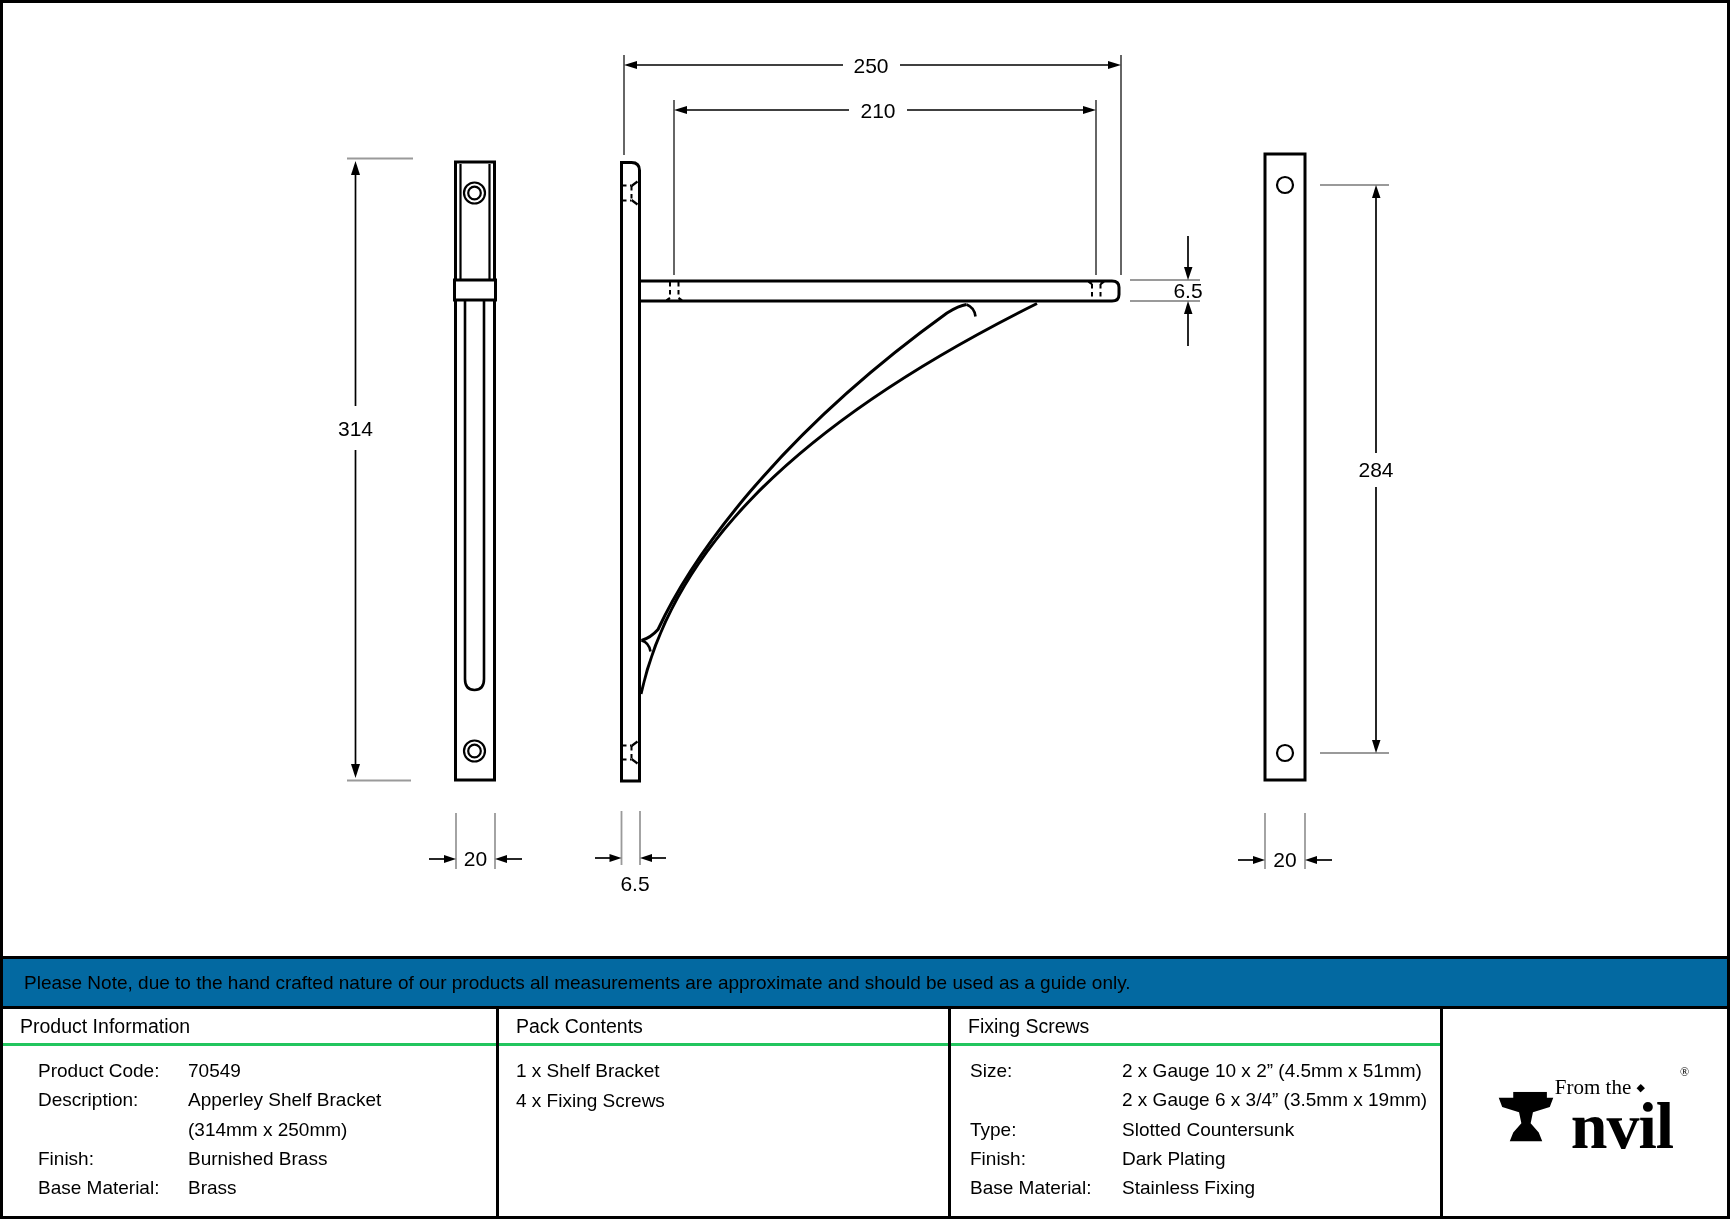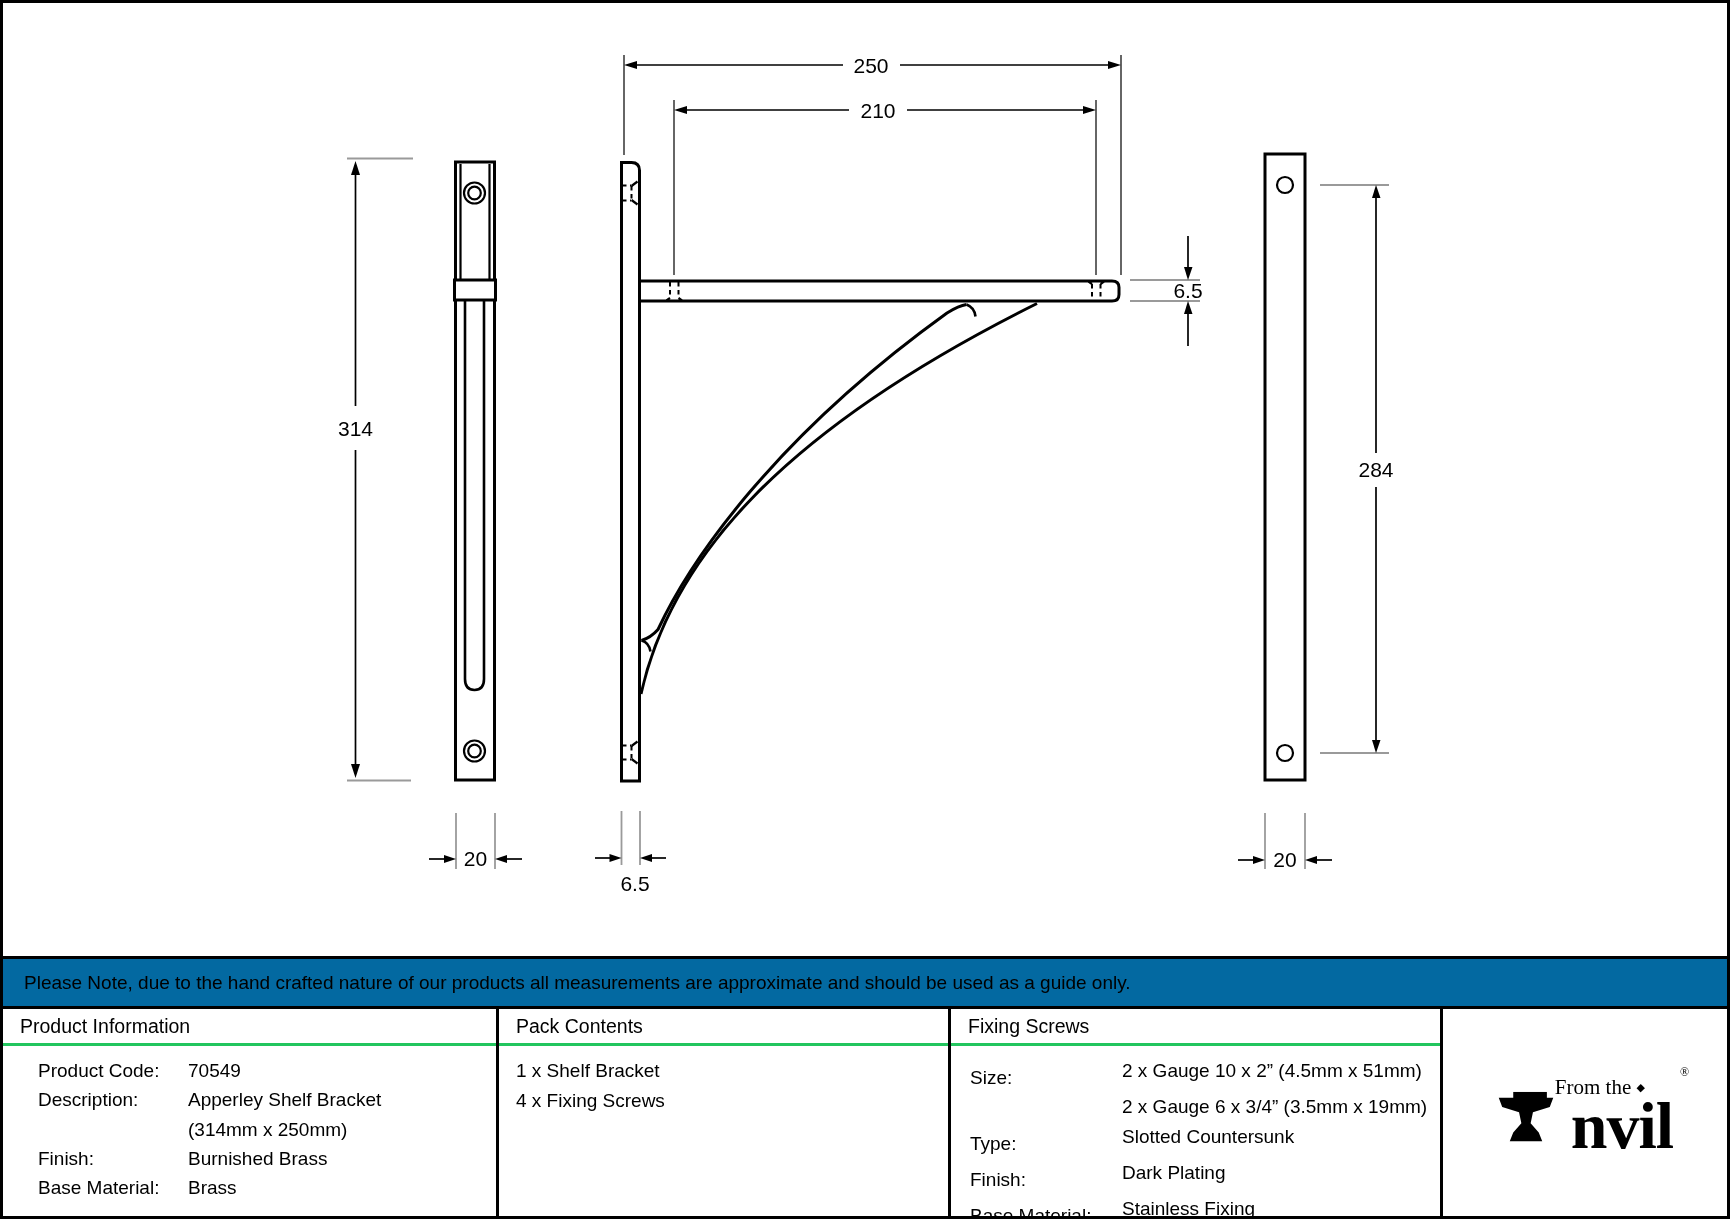--- a/index.html
+++ b/index.html
@@ -32,21 +32,21 @@
   .tcol + .tcol{border-left:3px solid #000;}
   .col-product{width:493px;}
   .col-pack{width:452px;}
   .col-fixing{width:492px;}
   .col-logo{flex:1;display:flex;align-items:center;justify-content:center;}
   .col-header{box-sizing:border-box;height:37px;border-bottom:3px solid #22c55e;display:flex;
     align-items:center;padding-left:17px;font-size:19.5px;}
   .col-body{padding-top:10px;}
   .drow{display:flex;line-height:29.3px;font-size:19px;white-space:nowrap;}
   .col-product .dlabel{padding-left:35px;width:150px;flex:none;}
-  .col-fixing .dlabel{padding-left:19px;width:152px;flex:none;margin-top:7px;}
+  .col-fixing .dlabel{padding-left:19px;width:152px;flex:none;}
   .pack-item{line-height:29.5px;font-size:19px;padding-left:17px;}
 
   
   .logo{position:relative;display:flex;align-items:flex-end;}
   .logo-text{position:relative;margin-left:-12px;display:flex;flex-direction:column;}
   .from-the{font-family:"Liberation Serif",serif;font-size:21px;white-space:nowrap;padding-left:12px;margin-bottom:2px;}
   .diamond{font-size:11px;vertical-align:3px;}
   .nvil{font-family:"Liberation Serif",serif;font-weight:bold;font-size:66px;line-height:0.72;letter-spacing:-1px;margin-left:28px;}
   .reg{position:absolute;top:-10px;right:-16px;font-size:12px;font-family:"Liberation Serif",serif;}
 </style>

